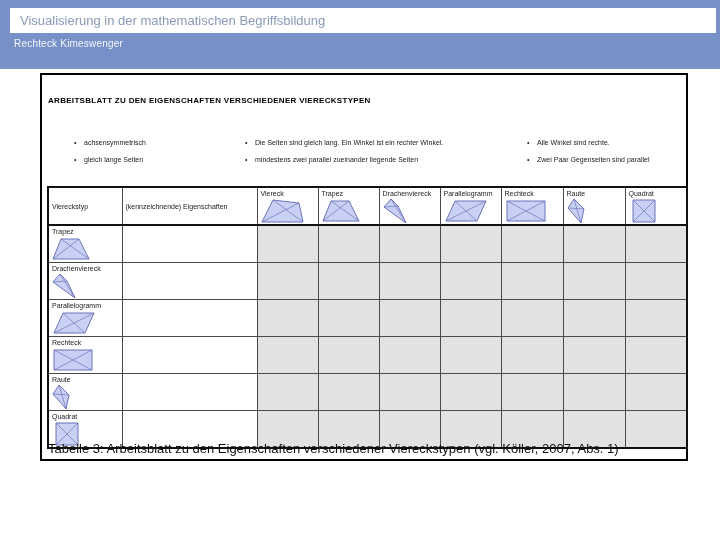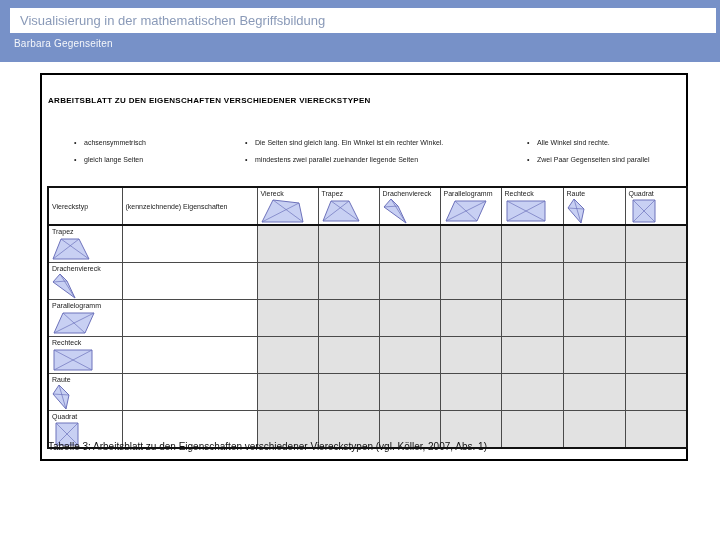--- a/index.html
+++ b/index.html
@@ -7,21 +7,21 @@
   body {
     position:relative;
     background:#ffffff;
     font-family:"Liberation Sans", sans-serif;
     color:#1a1a1a;
     overflow:hidden;
   }
 
   
   .header-band {
-    position:absolute; left:0; top:0; width:720px; height:62px;
+    position:absolute; left:0; top:0; width:720px; height:69px;
     background:#7791c8;
   }
   .title-bar {
     position:absolute; left:10px; top:8px; width:706px; height:25px;
     background:#ffffff;
   }
   .title-bar .slide-title {
     font-size:13px; line-height:25px; padding-left:10px;
     color:#8a9ab8; white-space:nowrap; overflow:hidden;
   }
@@ -64,31 +64,31 @@
   tr.head-row { height:36px; }
   tr.head-row th { vertical-align:top; padding:2px 2px 0 3px; border-bottom:2px solid #111; }
   tr.head-row th.mid { vertical-align:middle; padding-top:0; }
   tr.body-row { height:34.5px; }
   tr.body-row td { vertical-align:top; padding:2px 2px 0 3px; }
   td.gray { background:#e2e2e2; }
   .cell-shape { display:block; margin-top:1px; }
 
   .table-caption {
     position:absolute; left:6px; top:366px;
-    font-size:10px; color:#111; white-space:nowrap;
+    font-size:13px; color:#111; white-space:nowrap;
   }
 </style>
 </head>
 <body>
 
 <div class="header-band">
   <div class="title-bar">
     <div class="slide-title">Visualisierung in der mathematischen Begriffsbildung</div>
   </div>
-  <div class="author">Barbara Gegenseiten</div>
+  <div class="author">Rechteck Kimeswenger</div>
 </div>
 
 <div class="ws-box">
   <div class="ws-title">ARBEITSBLATT ZU DEN EIGENSCHAFTEN VERSCHIEDENER VIERECKSTYPEN</div>
 
 
   <div class="bullet-col" id="bullets-col1">
       <div class="bullet-item">
         <span class="dot">•</span>
         <span>achsensymmetrisch</span>

